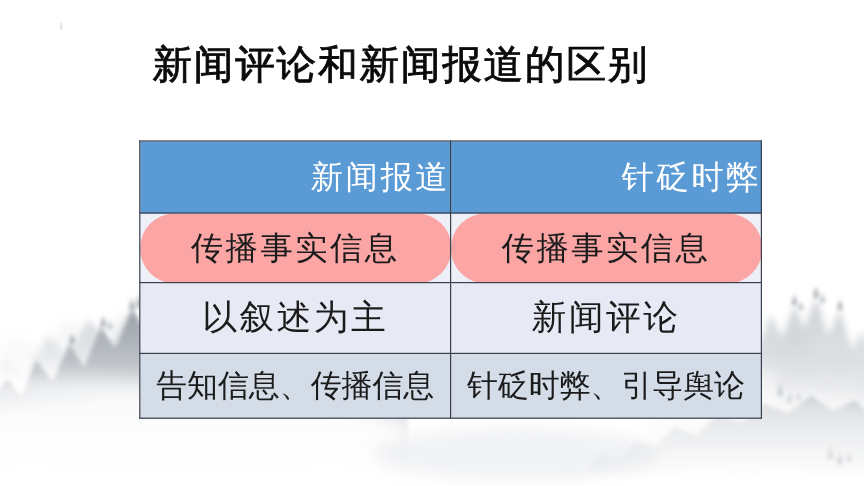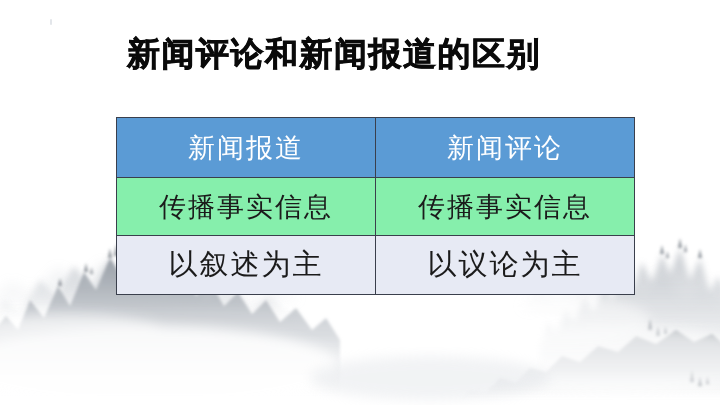--- a/index.html
+++ b/index.html
@@ -42,21 +42,21 @@
 
   
   .title {
     position: absolute;
     top: 34px;
     left: 0;
     width: 668px;
     text-align: center;
     z-index: 3;
     font-family: "DejaVu Serif", "Liberation Serif", serif;
-    font-weight: 700;
+    font-weight: 400;
     font-size: 33px;
     line-height: 40px;
     letter-spacing: 1.5px;
     color: #0a0a0a;
     white-space: nowrap;
     -webkit-text-stroke: 0.7px #0a0a0a;
   }
 
   
   .table-wrap {
@@ -82,26 +82,28 @@
     font-family: "Liberation Serif", "DejaVu Serif", serif;
     color: #1b1b1b;
   }
 
   tr.header-row td {
     background: #5b9bd5;
     color: #ffffff;
     height: 59px;
     font-size: 27px;
     letter-spacing: 2px;
+    text-align: right;
   }
   tr.row-a td {
-    background: #86efac;
+    background: #fca5a5;
     height: 57px;
     font-size: 27px;
     letter-spacing: 2px;
+    border-radius: 28px;
   }
   tr.row-b td {
     background: #e7eaf4;
     height: 58px;
     font-size: 29px;
     letter-spacing: 2px;
   }
   tr.row-last td {
     background: #d4dce8;
     height: 53px;
@@ -224,39 +226,47 @@
       <colgroup>
           <col>
           <col>
         </colgroup>
       <tbody>
         <tr class="header-row">
           <td>
             <span class="cell-text">新闻报道</span>
           </td>
           <td>
+            <span class="cell-text">针砭时弊</span>
+          </td>
+        </tr>
+
+        <tr class="row-a">
+          <td>
+            <span class="cell-text">传播事实信息</span>
+          </td>
+          <td>
+            <span class="cell-text">传播事实信息</span>
+          </td>
+        </tr>
+
+        <tr class="row-b">
+          <td>
+            <span class="cell-text">以叙述为主</span>
+          </td>
+          <td>
             <span class="cell-text">新闻评论</span>
           </td>
         </tr>
 
-        <tr class="row-a">
-          <td>
-            <span class="cell-text">传播事实信息</span>
-          </td>
-          <td>
-            <span class="cell-text">传播事实信息</span>
-          </td>
-        </tr>
-
-        <tr class="row-b">
-          <td>
-            <span class="cell-text">以叙述为主</span>
-          </td>
-          <td>
-            <span class="cell-text">以议论为主</span>
-          </td>
-        </tr>
-
+        <tr class="row-last">
+          <td>
+            <span class="cell-text">告知信息、传播信息</span>
+          </td>
+          <td>
+            <span class="cell-text">针砭时弊、引导舆论</span>
+          </td>
+        </tr>
       </tbody>
     </table>
   </div>
 
 </div>
 
 </body></html>

